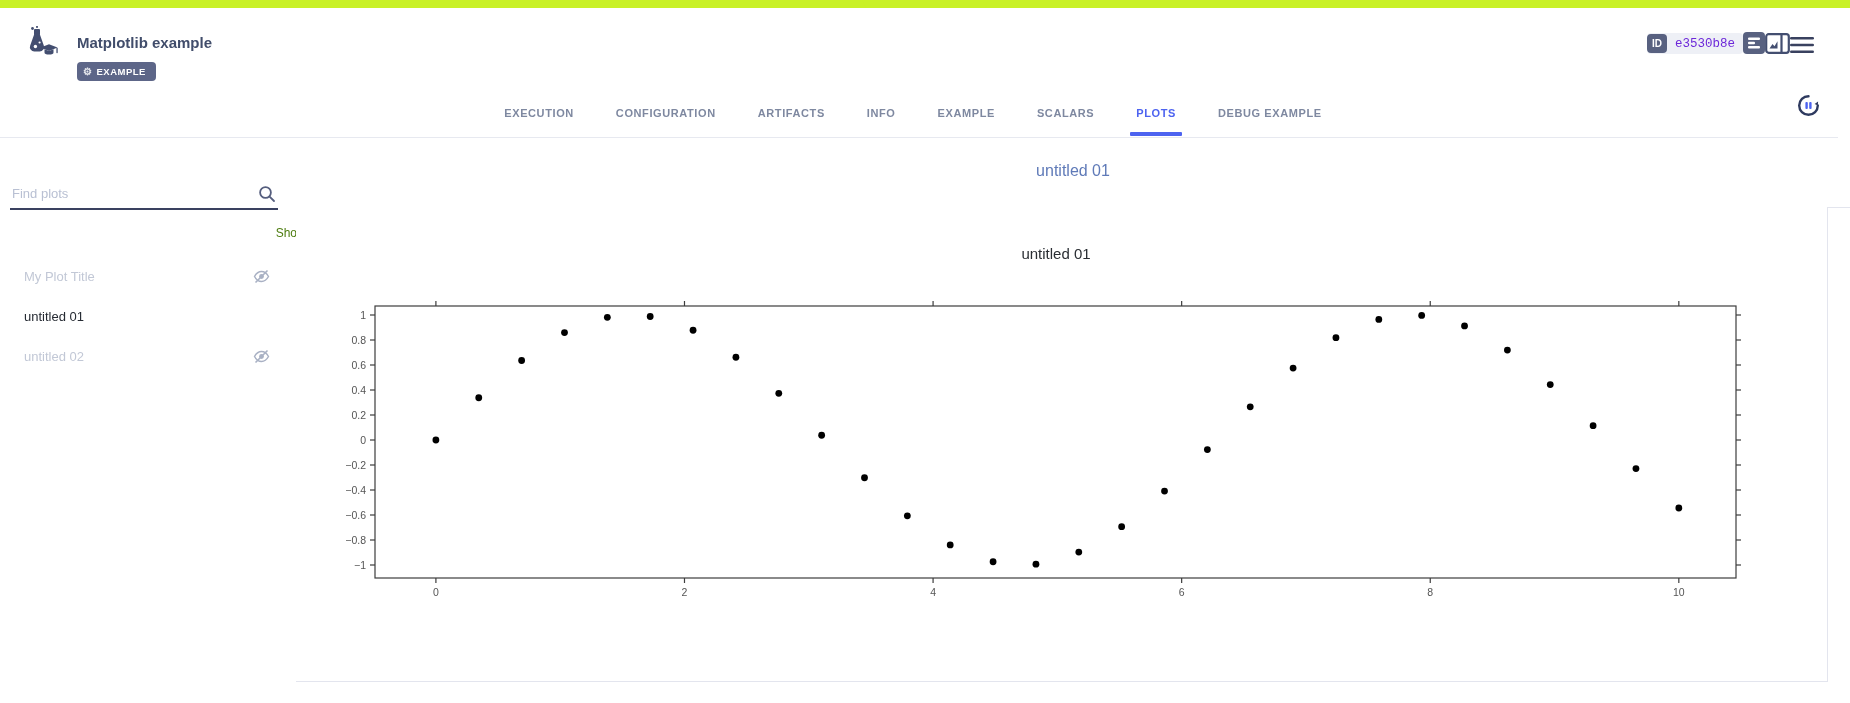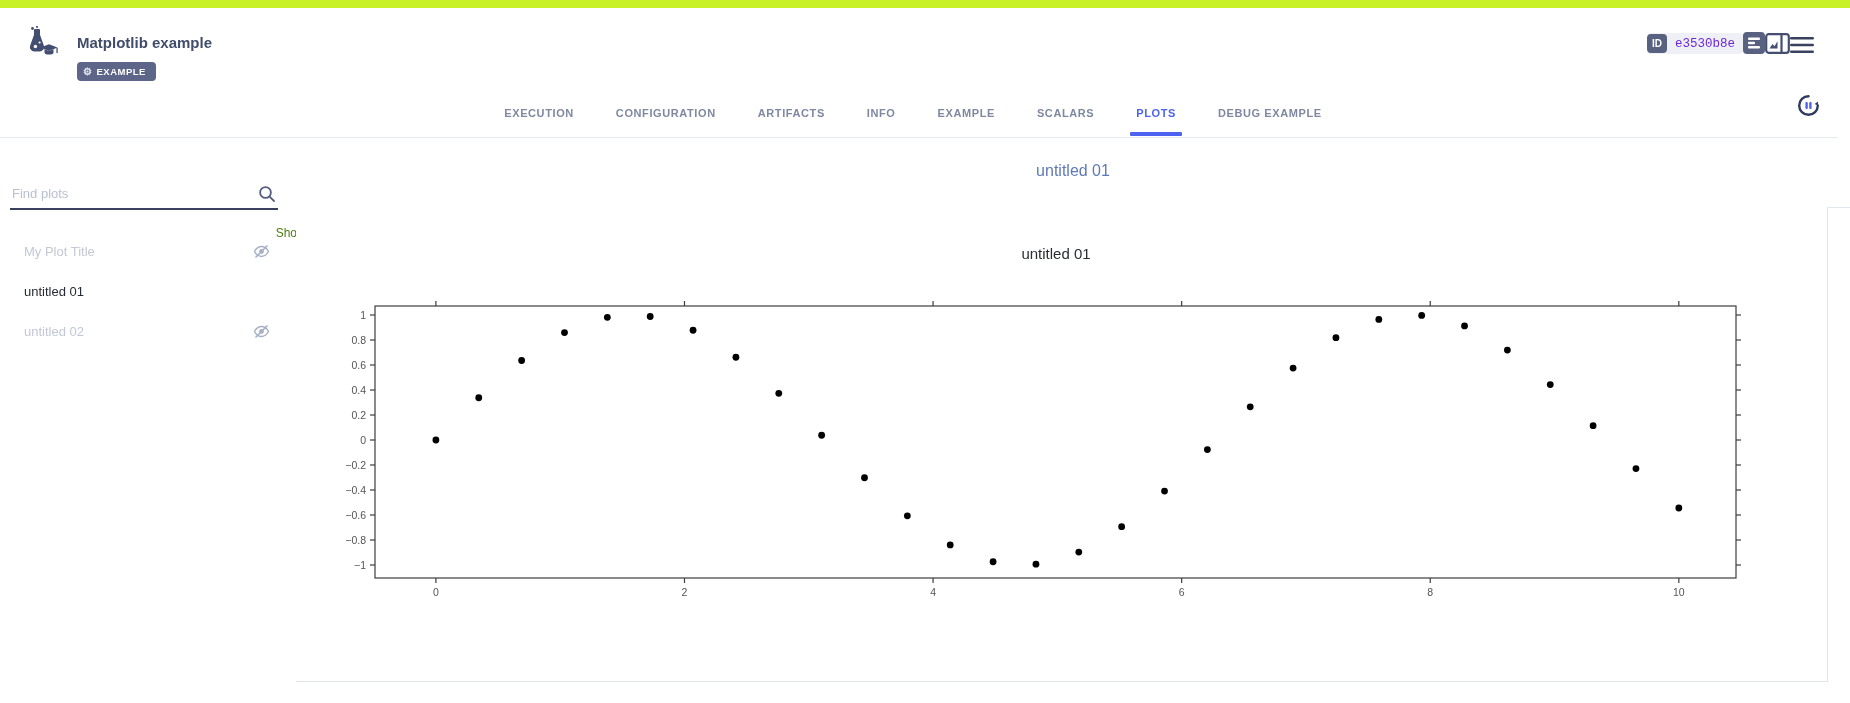--- a/index.html
+++ b/index.html
@@ -46,21 +46,21 @@
   #sidebar { position:absolute; left:0; top:138px; width:340px; height:565px;
              border-right:1px solid #e0e2ec; background:#fff; }
   #search-wrap { position:absolute; left:10px; top:44px; width:268px; }
   #search-input { width:100%; border:none; border-bottom:2px solid #3a4160; outline:none;
                   font-size:13px; padding:4px 26px 7px 2px; color:#3a4160; background:transparent;
                   font-family:"Liberation Sans", sans-serif; }
   #search-input::placeholder { color:#b9c0d3; }
   #search-icon { position:absolute; right:2px; top:3px; }
   #show-all { position:absolute; right:18px; top:88px; font-size:12px; color:#4d7c0f; cursor:pointer; }
   #plot-list { position:absolute; left:0; top:106px; width:296px; }
-  .plot-item { height:40px; display:flex; align-items:flex-start; padding:0 26px 0 24px; cursor:pointer; }
+  .plot-item { height:40px; display:flex; align-items:flex-end; padding:0 26px 0 24px; cursor:pointer; }
   .plot-item .lbl { flex:1; font-size:13px; color:#c2c8d6; }
   .plot-item.visible .lbl { color:#262b33; }
   .plot-item .eye { display:flex; }
 
   
   #main { position:absolute; left:296px; top:138px; width:1554px; height:565px; background:#fff; }
   #group-title { position:absolute; left:0; top:24px; width:1554px; text-align:center;
                  font-size:16px; color:#5f7ab8; }
   #group-divider { position:absolute; left:0; top:69px; width:1554px; height:1px; background:#e3e5ee; }
   #plot-card { position:absolute; left:0; top:69px; width:1532px; height:475px; background:#fff;

